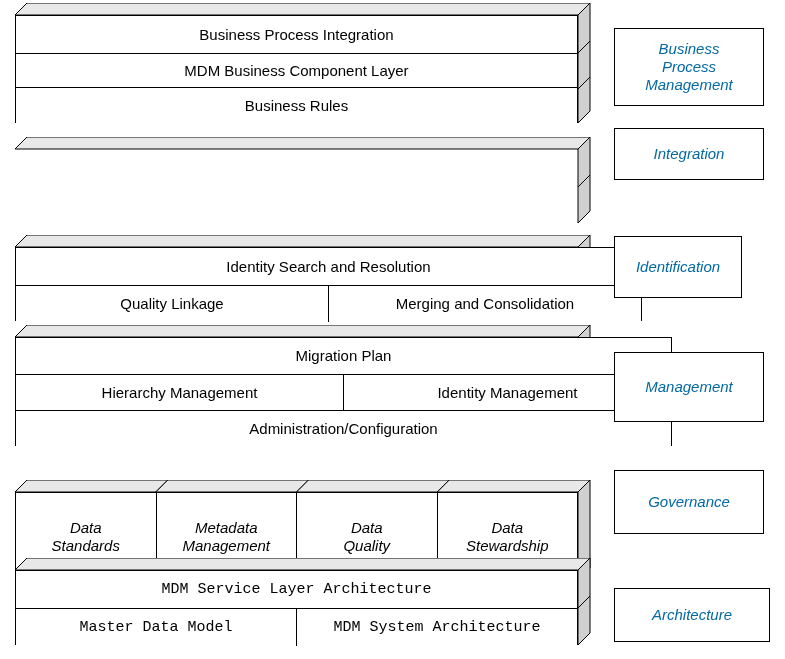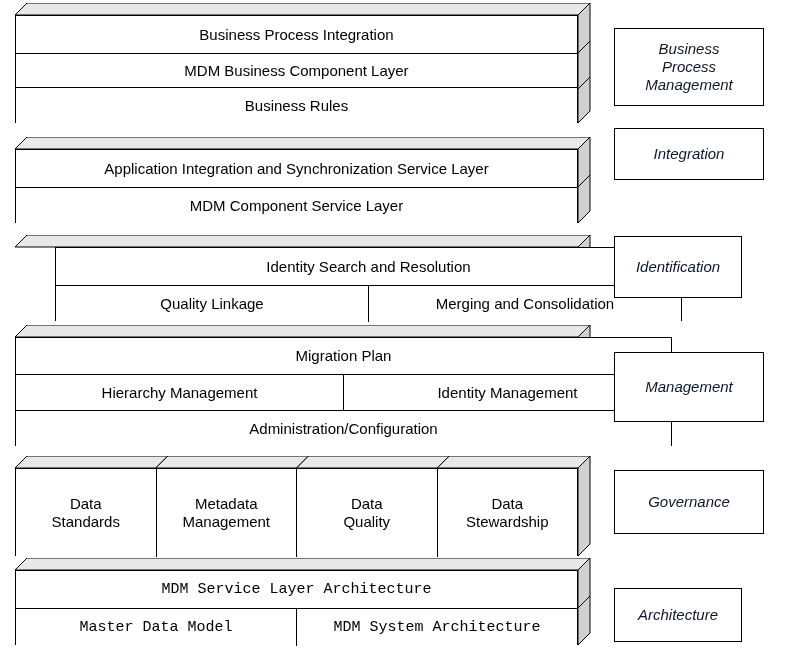--- a/index.html
+++ b/index.html
@@ -64,21 +64,21 @@
     position:absolute;
     border:1px solid #000000;
     box-sizing:border-box;
     background:#ffffff;
     display:flex;
     align-items:center;
     justify-content:center;
     text-align:center;
     font-style:italic;
     font-size:15px;
-    color:#0f172a;
+    color:#0369a1;
     line-height:1.22;
   }
 </style>
 </head>
 <body>
 
 <div id="canvas">
   <div id="blocks-layer">
       <div class="block" style="left: 0px; top: 3px; width: 594px; height: 124px;">
         <svg class="extrude" width="594" height="124">
@@ -98,36 +98,28 @@
             <div class="cell">Business Rules</div>
           </div>
         </div>
       </div>
       <div class="block" style="left: 0px; top: 137px; width: 594px; height: 90px;">
         <svg class="extrude" width="594" height="90">
           <path d="M 15 12 L 27 0 L 590 0 L 578 12 Z" fill="#e8e8e8" stroke="#000000" stroke-width="1"></path>
           <path d="M 578 12 L 590 0 L 590 38 L 578 50 Z" fill="#d0d0d0" stroke="#000000" stroke-width="1"></path>
           <path d="M 578 50 L 590 38 L 590 74 L 578 86 Z" fill="#d0d0d0" stroke="#000000" stroke-width="1"></path>
         </svg>
-        <div class="block-front" style="left: 15px; top: 12px; width: 563px; height: 74px;">
-          <div class="row" style="height: 38px;">
-            <div class="cell">Application Integration and Synchronization Service Layer</div>
-          </div>
-          <div class="row" style="height: 36px;">
-            <div class="cell">MDM Component Service Layer</div>
-          </div>
-        </div>
       </div>
       <div class="block" style="left: 0px; top: 235px; width: 594px; height: 90px;">
         <svg class="extrude" width="594" height="90">
           <path d="M 15 12 L 27 0 L 590 0 L 578 12 Z" fill="#e8e8e8" stroke="#000000" stroke-width="1"></path>
           <path d="M 578 12 L 590 0 L 590 38 L 578 50 Z" fill="#d0d0d0" stroke="#000000" stroke-width="1"></path>
           <path d="M 578 50 L 590 38 L 590 74 L 578 86 Z" fill="#d0d0d0" stroke="#000000" stroke-width="1"></path>
         </svg>
-        <div class="block-front" style="left: 15px; top: 12px; width: 627px; height: 74px; margin-left: 40px;">
+        <div class="block-front" style="left: 15px; top: 12px; width: 627px; height: 74px;">
           <div class="row" style="height: 38px;">
             <div class="cell">Identity Search and Resolution</div>
           </div>
           <div class="row" style="height: 36px;">
             <div class="cell">Quality Linkage</div>
             <div class="cell">Merging and Consolidation</div>
           </div>
         </div>
       </div>
       <div class="block" style="left: 0px; top: 325px; width: 594px; height: 125px;">
@@ -143,21 +135,21 @@
           </div>
           <div class="row" style="height: 36px; justify-content: center;">
             <div class="cell">Hierarchy Management</div>
             <div class="cell">Identity Management</div>
           </div>
           <div class="row" style="height: 36px;">
             <div class="cell">Administration/Configuration</div>
           </div>
         </div>
       </div>
-      <div class="block" style="left: 0px; top: 456px; width: 594px; height: 104px;">
+      <div class="block" style="left: 0px; top: 480px; width: 594px; height: 104px; font-style: italic;">
         <svg class="extrude" width="594" height="104">
           <path d="M 15 12 L 27 0 L 167.75 0 L 155.75 12 Z" fill="#e8e8e8" stroke="#000000" stroke-width="1"></path>
           <path d="M 155.75 12 L 167.75 0 L 308.5 0 L 296.5 12 Z" fill="#e8e8e8" stroke="#000000" stroke-width="1"></path>
           <path d="M 296.5 12 L 308.5 0 L 449.25 0 L 437.25 12 Z" fill="#e8e8e8" stroke="#000000" stroke-width="1"></path>
           <path d="M 437.25 12 L 449.25 0 L 590 0 L 578 12 Z" fill="#e8e8e8" stroke="#000000" stroke-width="1"></path>
           <path d="M 578 12 L 590 0 L 590 88 L 578 100 Z" fill="#d0d0d0" stroke="#000000" stroke-width="1"></path>
         </svg>
         <div class="block-front" style="left: 15px; top: 12px; width: 563px; height: 88px;">
           <div class="row" style="height: 88px;">
             <div class="cell">Data<br>Standards</div>
@@ -193,17 +185,17 @@
       </div>
       <div class="cat-box" style="left: 614px; width: 128px; top: 236px; height: 62px; align-items: center;">
         <span>Identification</span>
       </div>
       <div class="cat-box" style="left: 614px; width: 150px; top: 352px; height: 70px;">
         <span>Management</span>
       </div>
       <div class="cat-box" style="left: 614px; width: 150px; top: 470px; height: 64px;">
         <span>Governance</span>
       </div>
-      <div class="cat-box" style="left: 614px; width: 128px; top: 588px; height: 54px;">
+      <div class="cat-box" style="left: 614px; width: 156px; top: 588px; height: 54px;">
         <span>Architecture</span>
       </div>
     </div>
 </div>
 
 </body></html>

